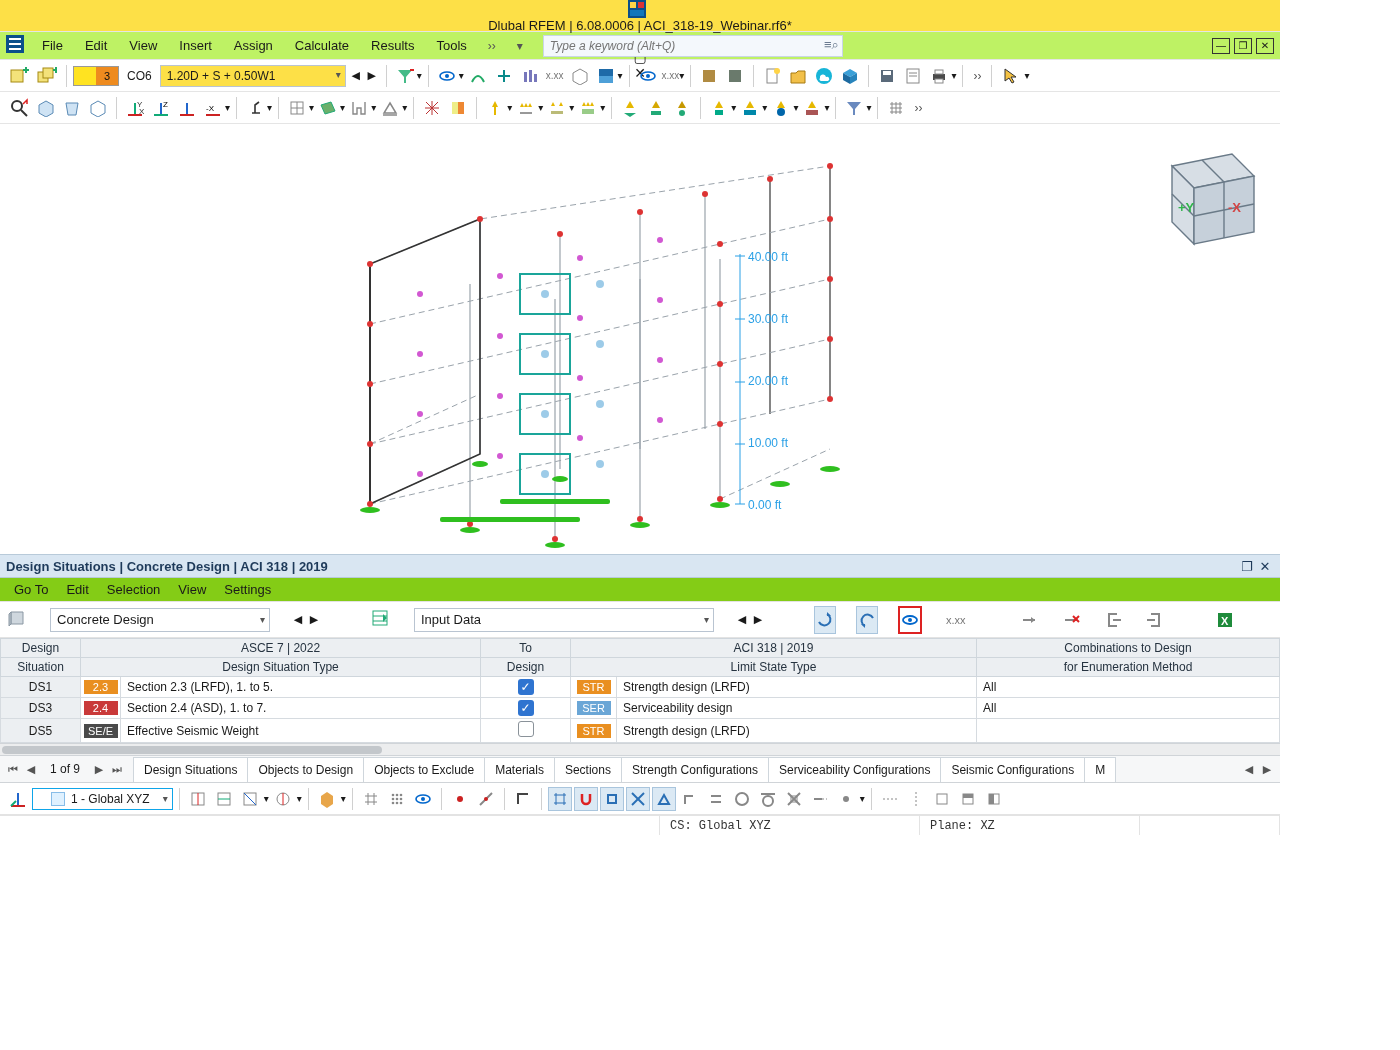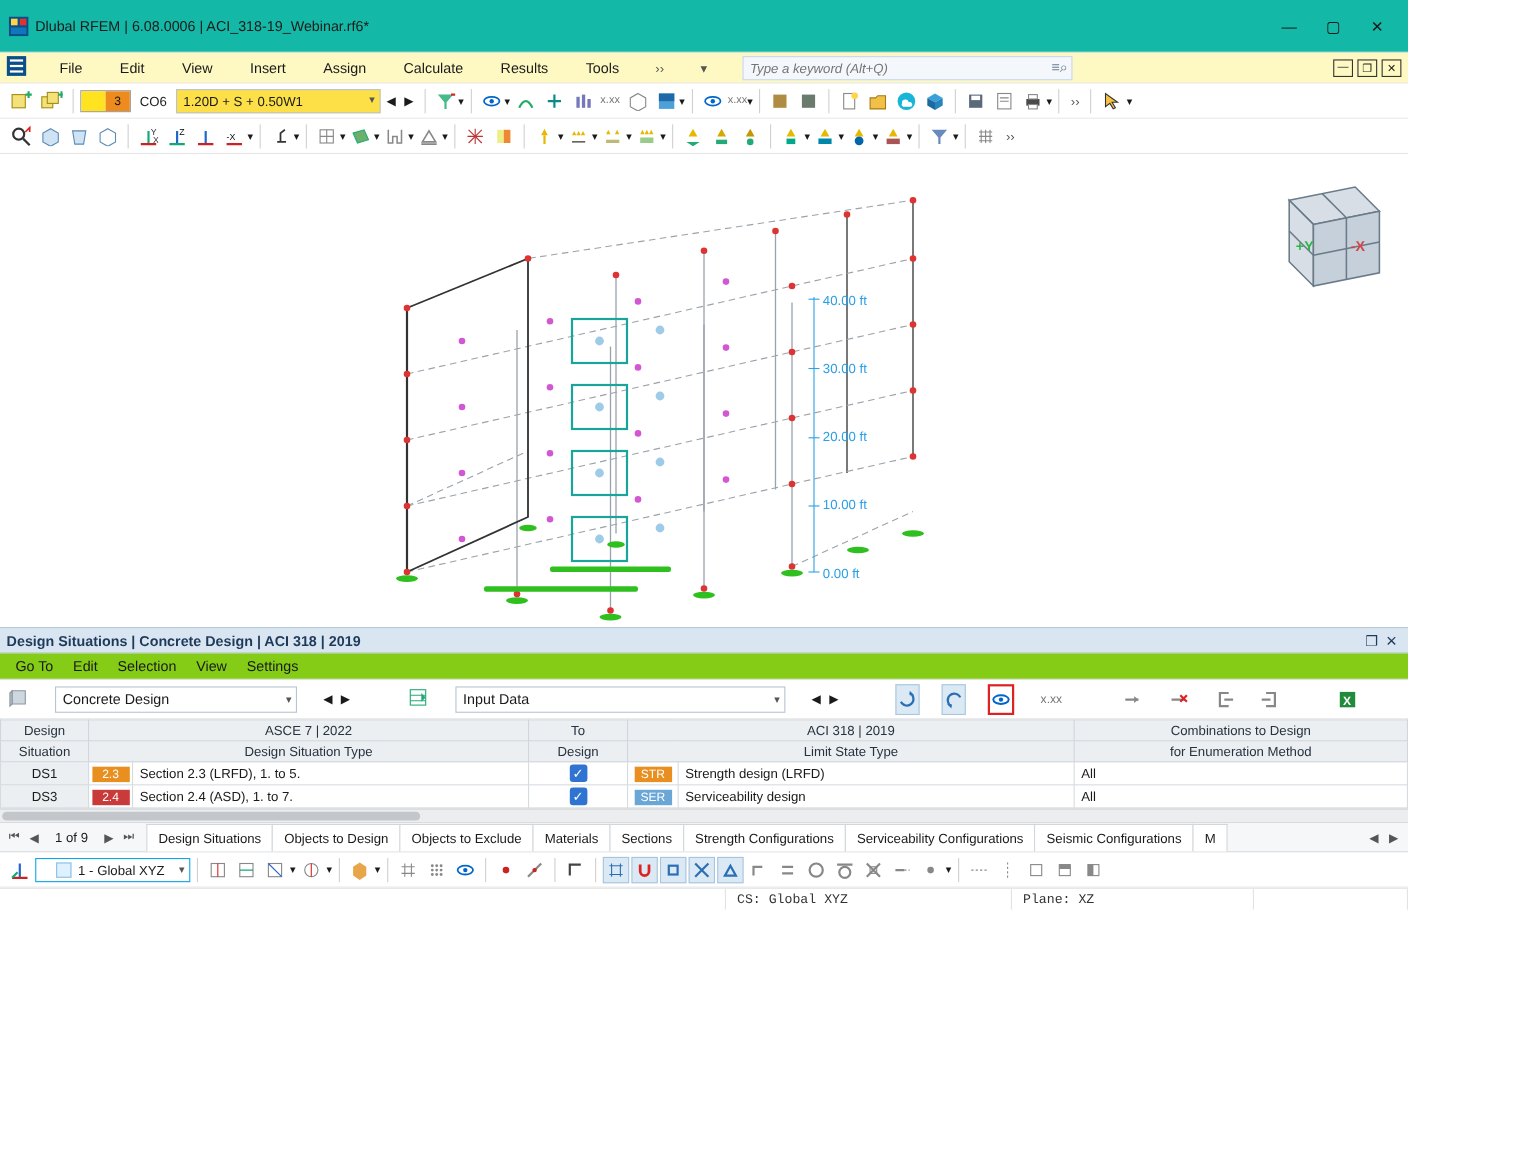--- a/index.html
+++ b/index.html
@@ -1,26 +1,26 @@
 <!DOCTYPE html>
 <html><head>
 <meta charset="utf-8">
 <style>
   * { margin: 0; padding: 0; box-sizing: border-box; font-family: "Segoe UI", Arial, sans-serif; }
   body { background: #ffffff; font-size: 12px; color: #1a1a1a; width: 1280px; height: 960px; overflow: hidden; position: relative; }
 
   
-  .titlebar { height: 48px; display: flex; align-items: center; padding: 0 8px; background: #14b8a6; border-bottom: 1px solid #e5e5e5; }
+  .titlebar { height: 32px; display: flex; align-items: center; padding: 0 8px; background: #fde047; border-bottom: 1px solid #e5e5e5; flex-direction: column; }
   .titlebar .logo { width: 18px; height: 18px; margin-right: 6px; display: inline-block; }
   .title-text { font-size: 13px; }
   .title-spacer { flex: 1; }
   .winbtn { width: 40px; height: 28px; display: flex; align-items: center; justify-content: center; font-size: 14px; cursor: pointer; }
 
   
-  .menubar { height: 28px; display: flex; align-items: center; padding: 0 6px; gap: 18px; background: #fef9c3; border-bottom: 1px solid #e5e5e5; }
+  .menubar { height: 28px; display: flex; align-items: center; padding: 0 6px; gap: 6px; background: #bef264; border-bottom: 1px solid #e5e5e5; }
   .menubar .mi { padding: 4px 8px; cursor: pointer; font-size: 13px; }
   .menubar .glyph { width: 22px; text-align: center; color: #555; cursor: pointer; }
   .search-wrap { flex: 0 0 300px; position: relative; margin-left: 6px; }
   .search-wrap input { width: 100%; height: 22px; border: 1px solid #c9d6e6; background: #f4f8fc; padding: 0 24px 0 6px; font-size: 12px; color: #6b7b90; font-style: italic; }
   .search-glyph { position: absolute; right: 4px; top: 2px; color: #6b7b90; font-size: 13px; }
   .menubar .right { margin-left: auto; display: flex; align-items: center; gap: 4px; }
   .menubar .wbtn { width: 18px; height: 16px; border: 1px solid #333; display: flex; align-items: center; justify-content: center; font-size: 10px; cursor: pointer; }
 
   
   .tbrow { height: 32px; display: flex; align-items: center; padding: 0 6px; gap: 2px; background: #ffffff; border-bottom: 1px solid #e5e5e5; }
@@ -823,20 +823,29 @@
         </tr>
         <tr>
           <td class="rowhdr">DS3</td>
           <td style="padding:0;text-align:center"><span class="tag" style="background:#c93a3a">2.4</span></td>
           <td>Section 2.4 (ASD), 1. to 7.</td>
           <td style="text-align:center"><span class="chk on">✓</span></td>
           <td style="padding:0;text-align:center"><span class="tag" style="background:#6aa6d6">SER</span></td>
           <td>Serviceability design</td>
           <td>All</td>
         </tr>
+        <tr>
+          <td class="rowhdr">DS5</td>
+          <td style="padding:0;text-align:center"><span class="tag" style="background:#4a4a4a">SE/E</span></td>
+          <td>Effective Seismic Weight</td>
+          <td style="text-align:center"><span class="chk off"></span></td>
+          <td style="padding:0;text-align:center"><span class="tag" style="background:#e98f20">STR</span></td>
+          <td>Strength design (LRFD)</td>
+          <td></td>
+        </tr>
       </tbody>
 </table>
 <div class="hscroll">
       <div class="thumb"></div>
     </div>
 </div>
 
 <div class="tabbar">
   <span class="tb-nav">⏮</span>
   <span class="tb-nav">◀</span>

